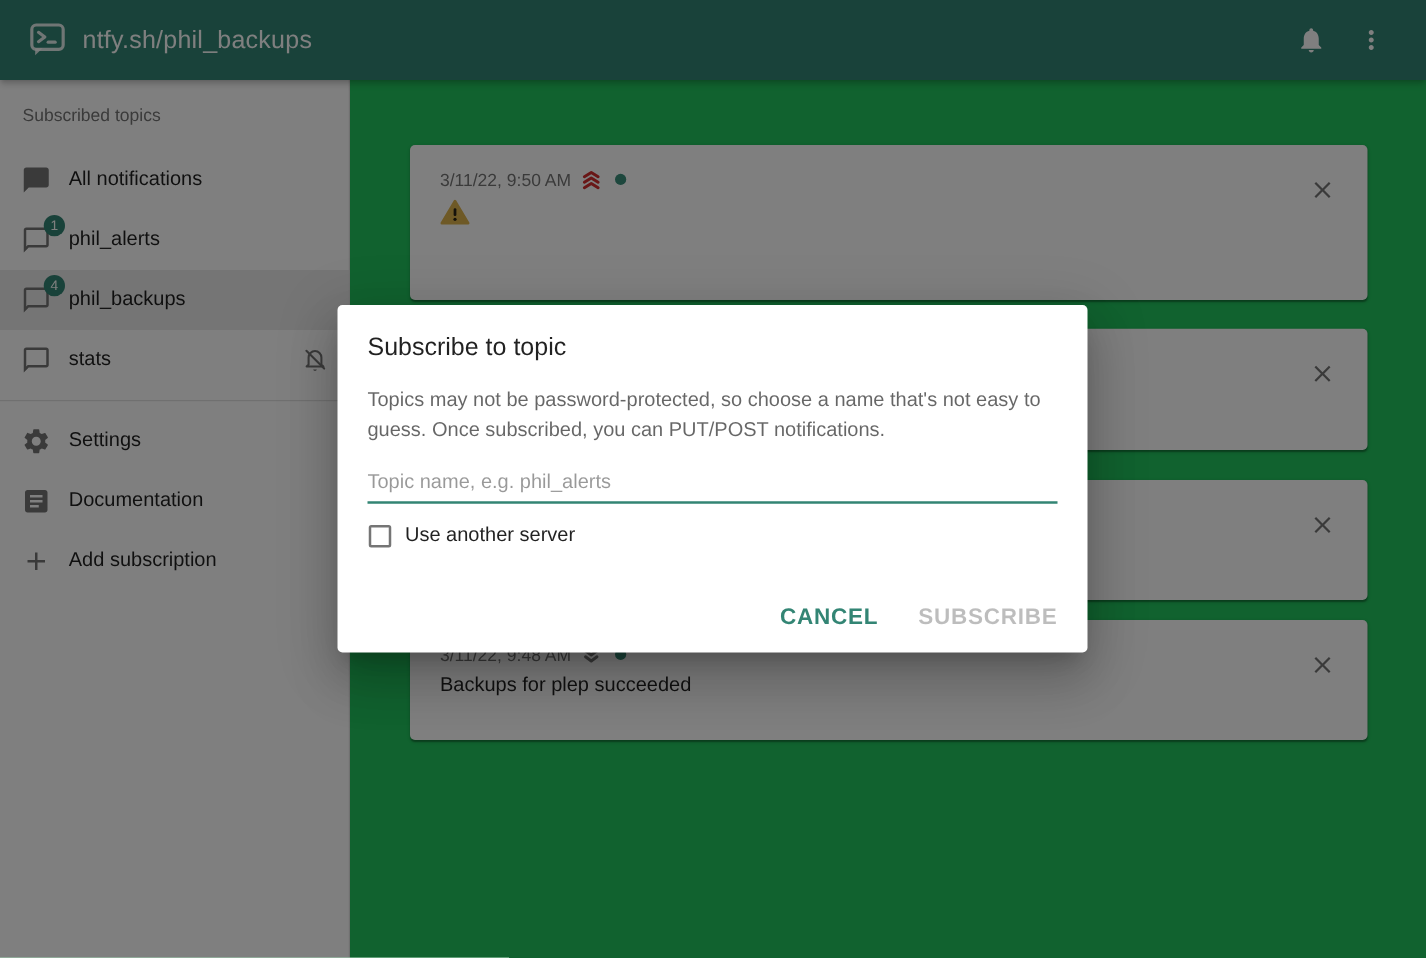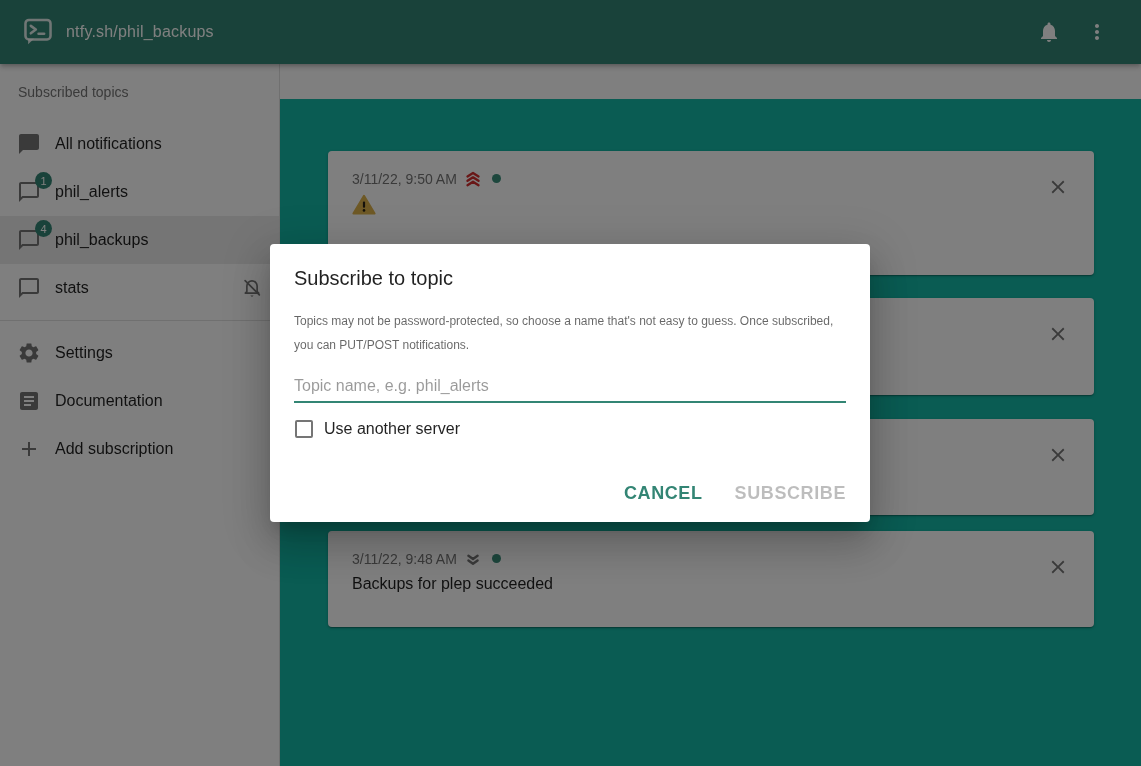--- a/index.html
+++ b/index.html
@@ -16,21 +16,21 @@
   
   .appbar {
     position:absolute; top:0; left:0; right:0; height:64px;
     background: var(--primary);
     display:flex; align-items:center;
     padding:0 24px 0 22px;
     box-shadow: 0 2px 4px -1px rgba(0,0,0,.2), 0 4px 5px 0 rgba(0,0,0,.14);
     z-index:2;
   }
   .appbar .logo { width:32px; height:32px; margin-right:12px; flex:0 0 auto; }
-  .appbar .title { color:#fff; font-size:16px; font-weight:500; letter-spacing:.2px; }
+  .appbar .title { color:#fff; font-size:20px; font-weight:500; letter-spacing:.2px; }
   .appbar .spacer { flex:1; }
   .iconbtn { background:none; border:none; width:40px; height:40px; display:flex;
              align-items:center; justify-content:center; cursor:pointer; border-radius:50%; }
   .appbar .iconbtn + .iconbtn { margin-left:8px; }
   .appbar svg { fill:#fff; }
 
   
   .sidebar {
     position:absolute; top:64px; left:0; bottom:0; width:280px;
     background:#fff; border-right:1px solid rgba(0,0,0,0.12); z-index:1;
@@ -51,21 +51,21 @@
     border-radius:9px; background:var(--primary); color:#fff;
     font-size:11px; font-weight:500; display:flex; align-items:center; justify-content:center;
     padding:0 4px;
   }
   .side-row .trail { margin-left:auto; width:22px; height:22px; }
   .divider { border-top:1px solid rgba(0,0,0,0.12); margin:8px 0; }
 
   
   .main {
     position:absolute; top:64px; left:280px; right:0; bottom:0;
-    background:#14b8a6; z-index:1;margin-top:35px;
+    background:#22c55e; z-index:1;
   }
   .card {
     position:absolute; left:48px; width:766px; background:#fff; border-radius:4px;
     box-shadow:0 1px 3px rgba(0,0,0,.2), 0 1px 1px rgba(0,0,0,.14), 0 2px 1px -1px rgba(0,0,0,.12);
     padding:17px 24px;
   }
   .card .close {
     position:absolute; top:24px; right:24px; width:24px; height:24px;
     background:none; border:none; cursor:pointer; display:flex; align-items:center; justify-content:center;
   }
@@ -82,21 +82,21 @@
   .prio polyline { fill:none; stroke-width:2.6; stroke-linejoin:round; stroke-linecap:round; }
 
   
   .backdrop { position:absolute; inset:0; background:rgba(0,0,0,0.5); z-index:5; }
   .dialog {
     position:absolute; left:270px; top:244px; width:600px; height:278px;
     background:#fff; border-radius:4px; z-index:6;
     box-shadow:0 11px 15px -7px rgba(0,0,0,.2), 0 24px 38px 3px rgba(0,0,0,.14), 0 9px 46px 8px rgba(0,0,0,.12);
   }
   .dlg-title { padding:23px 24px 0; font-size:20px; font-weight:400; color:rgba(0,0,0,0.87); }
-  .dlg-body  { padding:19px 24px 0; font-size:12px; line-height:24px; color:rgba(0,0,0,0.6); }
+  .dlg-body  { padding:19px 24px 0; font-size:16px; line-height:24px; color:rgba(0,0,0,0.6); }
   .dlg-input {
     display:block; margin:13px 24px 0; width:552px; height:33px;
     border:none; border-bottom:2px solid var(--primary); outline:none;
     font-family:"Liberation Sans",sans-serif; font-size:16px; color:rgba(0,0,0,0.87);
     background:transparent; padding:0;
   }
   .dlg-input::placeholder { color:rgba(0,0,0,0.4); opacity:1; }
   .dlg-check { display:flex; align-items:center; margin:17px 24px 0; cursor:pointer; }
   .checkbox { width:18px; height:18px; border:2px solid rgba(0,0,0,0.54); border-radius:2px;
               margin:0 11px 0 1px; flex:0 0 auto; }

